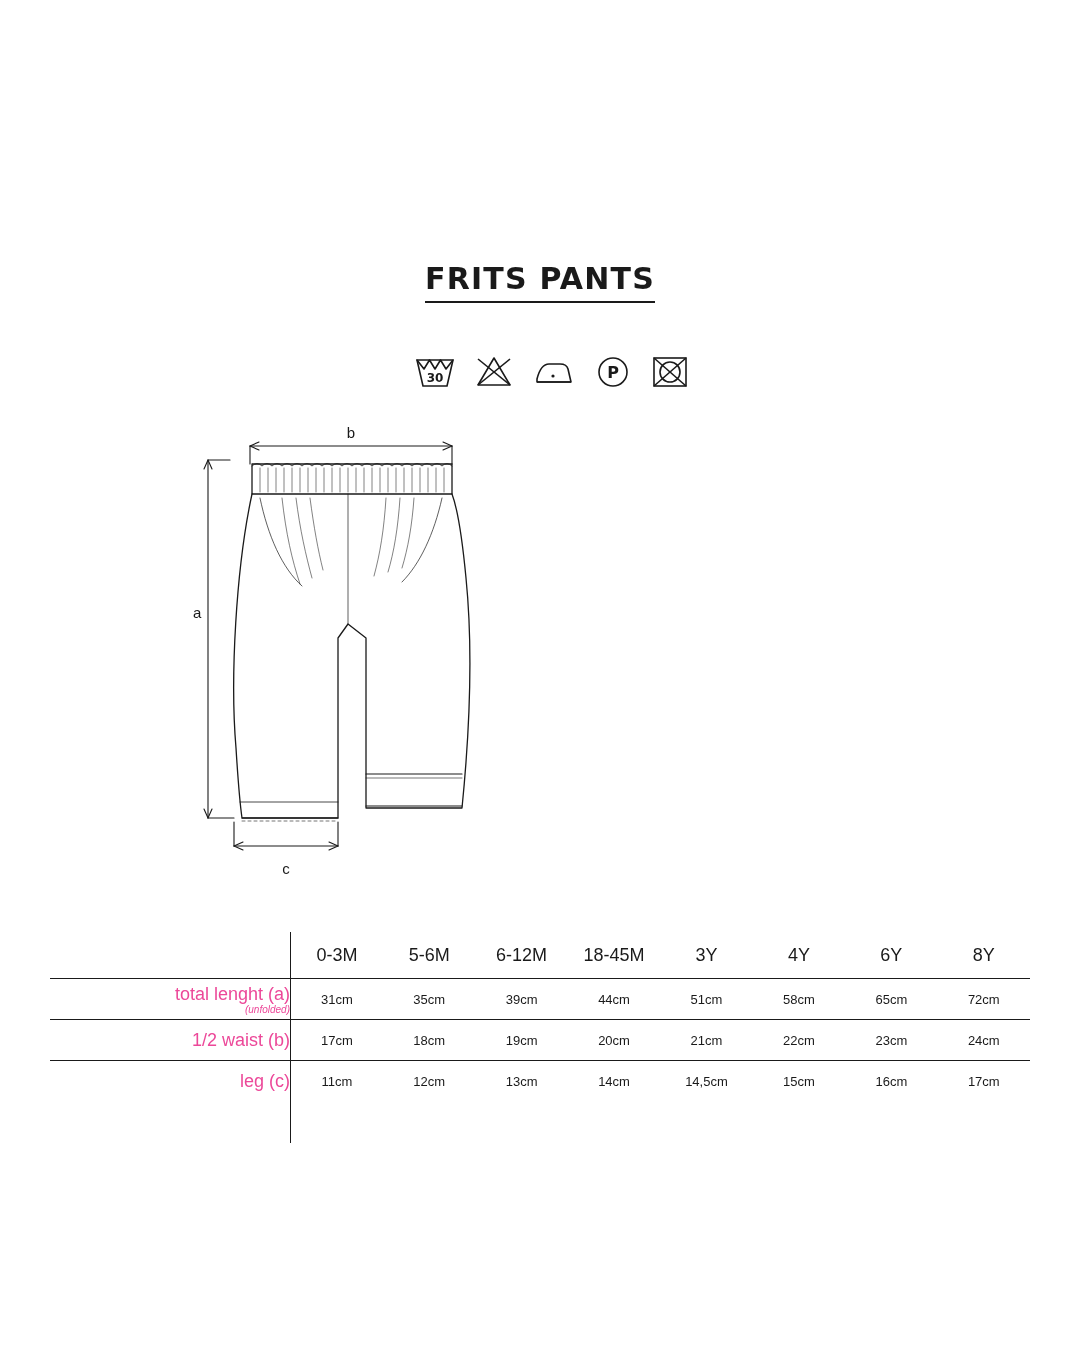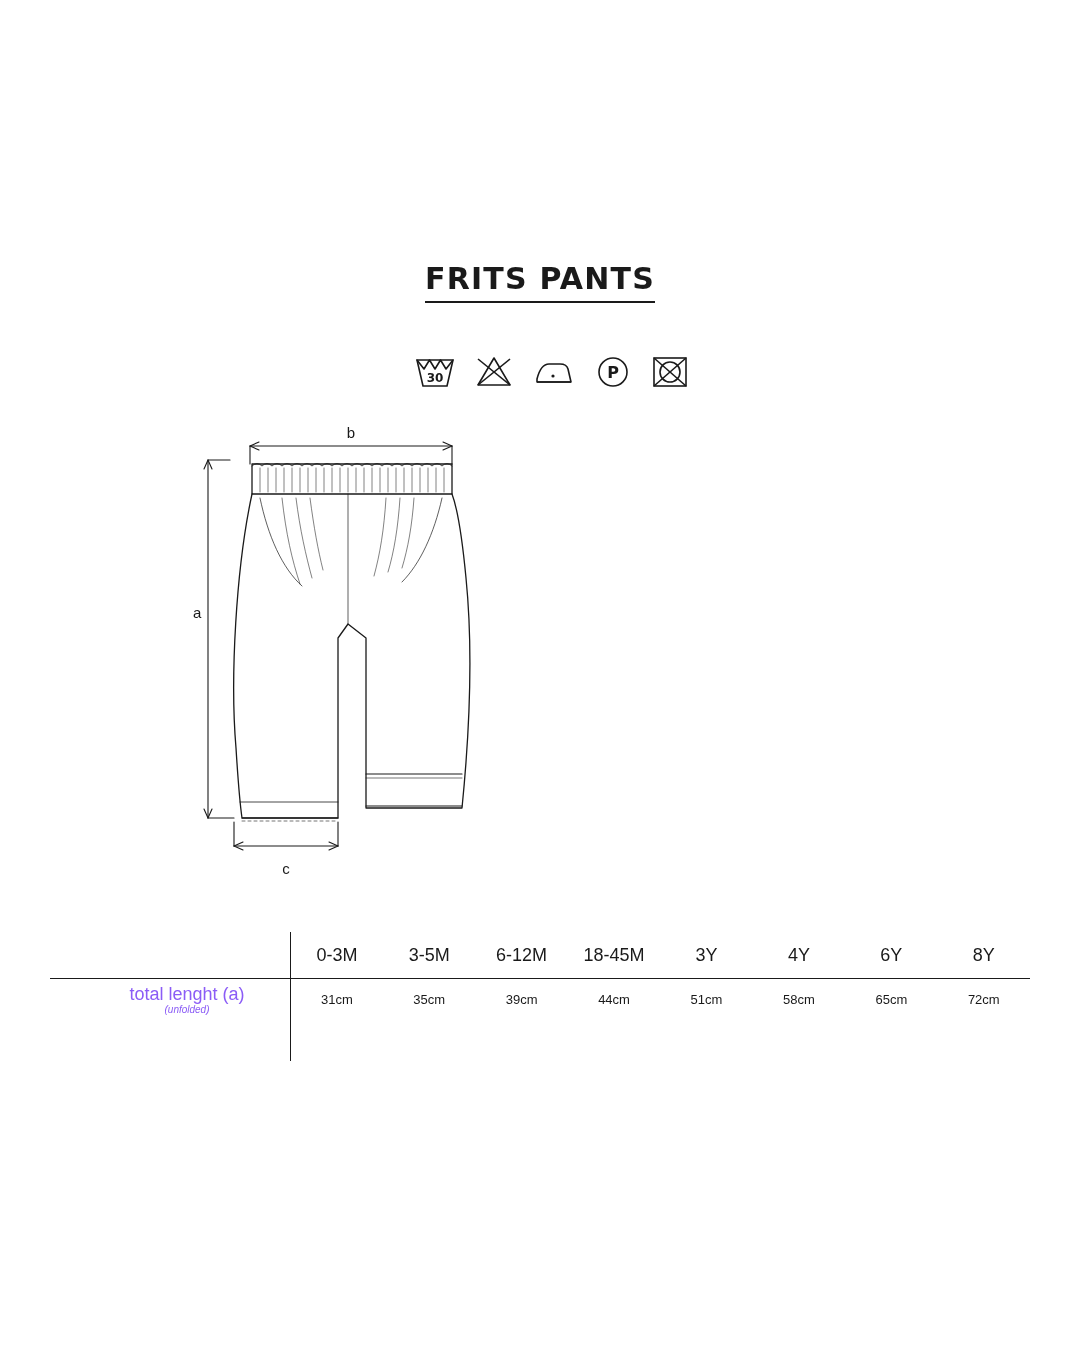--- a/index.html
+++ b/index.html
@@ -79,24 +79,24 @@
     width: 980px;
     margin: 0 auto;
     table-layout: fixed;
   }
   table.sizes td, table.sizes th {
     padding: 0;
     font-weight: 400;
   }
   .rowlabel {
     width: 206px;
-    text-align: center;
+    text-align: right;
     padding-left: 34px !important;
     font-size: 18px;
-    color: #8b5cf6;
+    color: #ec4899;
     vertical-align: middle;
   }
   .rowlabel .sub {
     display: block;
     font-size: 10px;
     font-style: italic;
     line-height: 1.1;
     margin-top: -1px;
   }
   .val, .hdr {
@@ -277,21 +277,21 @@
       <text x="96" y="456" font-family="Liberation Sans, sans-serif" font-size="15" text-anchor="middle" fill="#1a1a1a">c</text>
     </svg>
   </div>
 
   <div class="table-zone">
     <table class="sizes">
       <tbody>
         <tr class="hdr-row">
           <td class="rowlabel"></td>
           <td class="hdr vline">0-3M</td>
-          <td class="hdr">3-5M</td>
+          <td class="hdr">5-6M</td>
           <td class="hdr">6-12M</td>
           <td class="hdr">18-45M</td>
           <td class="hdr">3Y</td>
           <td class="hdr">4Y</td>
           <td class="hdr">6Y</td>
           <td class="hdr">8Y</td>
         </tr>
 
         <tr class="hline-top">
           <td class="rowlabel cell-pad">
@@ -301,21 +301,47 @@
           <td class="val vline">31cm</td>
           <td class="val">35cm</td>
           <td class="val">39cm</td>
           <td class="val">44cm</td>
           <td class="val">51cm</td>
           <td class="val">58cm</td>
           <td class="val">65cm</td>
           <td class="val">72cm</td>
         </tr>
 
-
+        <tr class="hline-top">
+          <td class="rowlabel cell-pad">
+            <span>1/2 waist (b)</span>
+          </td>
+          <td class="val vline">17cm</td>
+          <td class="val">18cm</td>
+          <td class="val">19cm</td>
+          <td class="val">20cm</td>
+          <td class="val">21cm</td>
+          <td class="val">22cm</td>
+          <td class="val">23cm</td>
+          <td class="val">24cm</td>
+        </tr>
+
+        <tr class="hline-top">
+          <td class="rowlabel cell-pad">
+            <span>leg (c)</span>
+          </td>
+          <td class="val vline">11cm</td>
+          <td class="val">12cm</td>
+          <td class="val">13cm</td>
+          <td class="val">14cm</td>
+          <td class="val">14,5cm</td>
+          <td class="val">15cm</td>
+          <td class="val">16cm</td>
+          <td class="val">17cm</td>
+        </tr>
 
         <tr>
           <td class="rowlabel" style="height:42px"></td>
           <td class="val vline"></td>
           <td class="val"></td>
           <td class="val"></td>
           <td class="val"></td>
           <td class="val"></td>
           <td class="val"></td>
           <td class="val"></td>

